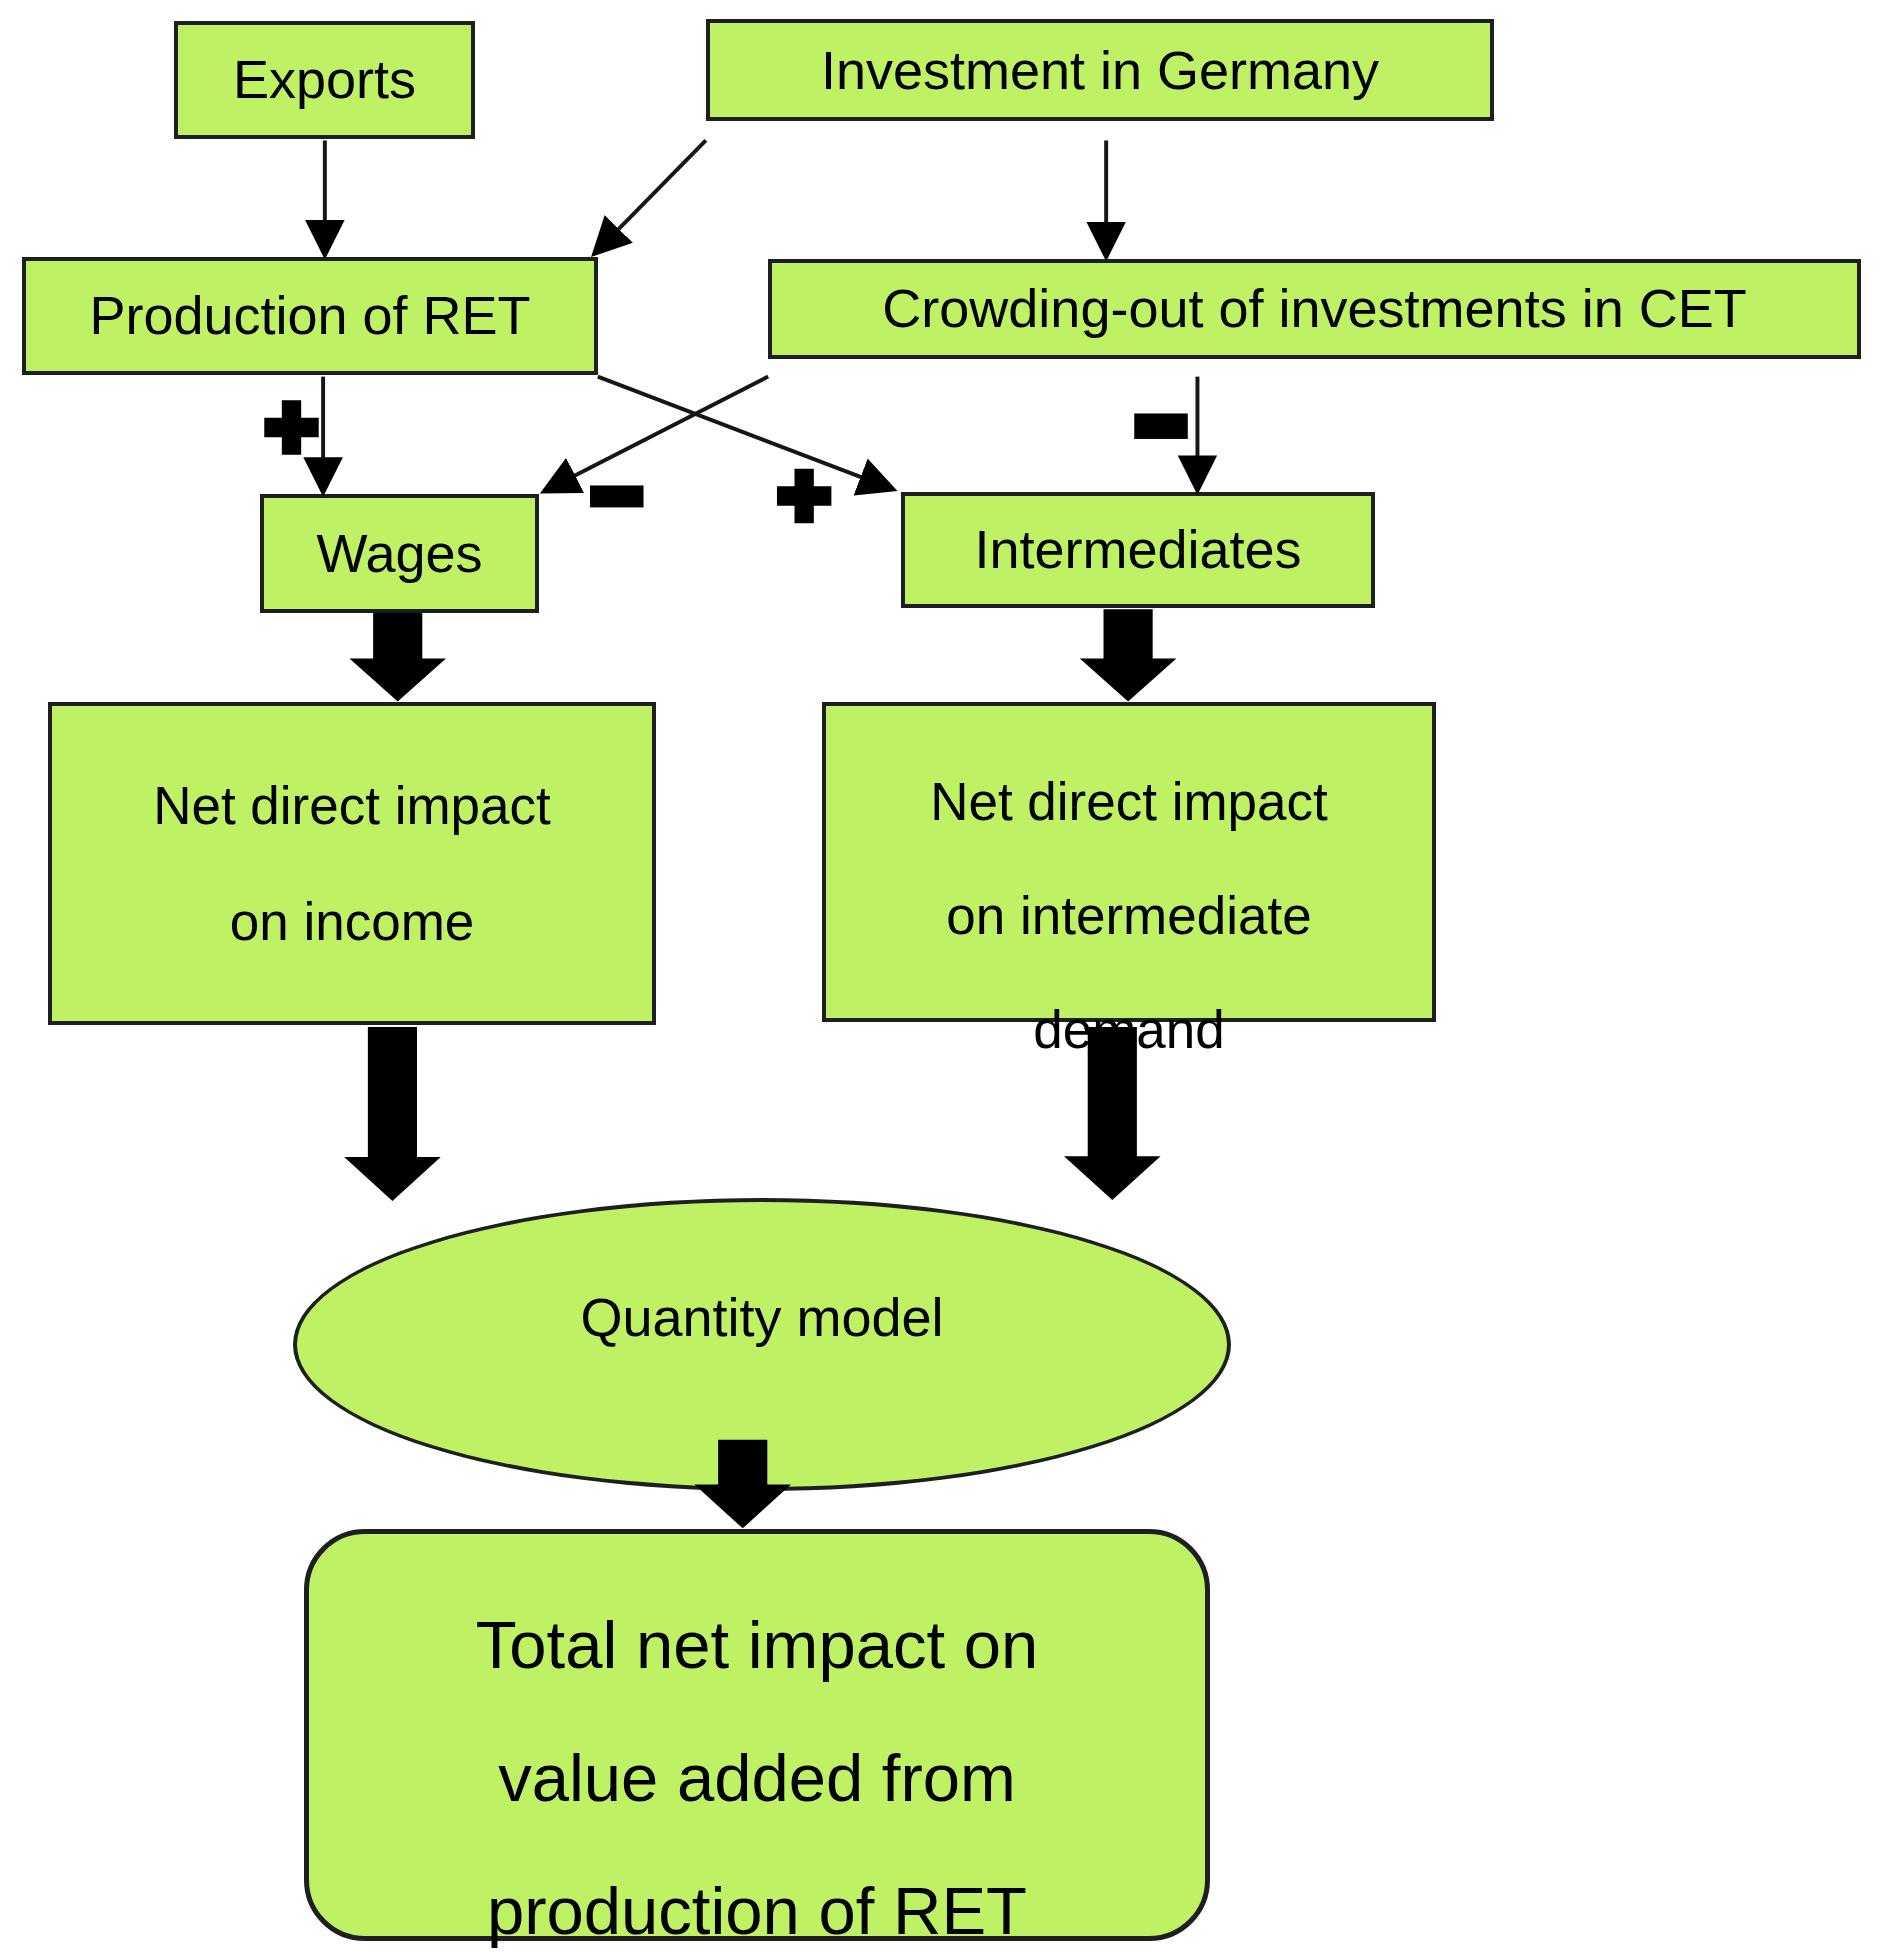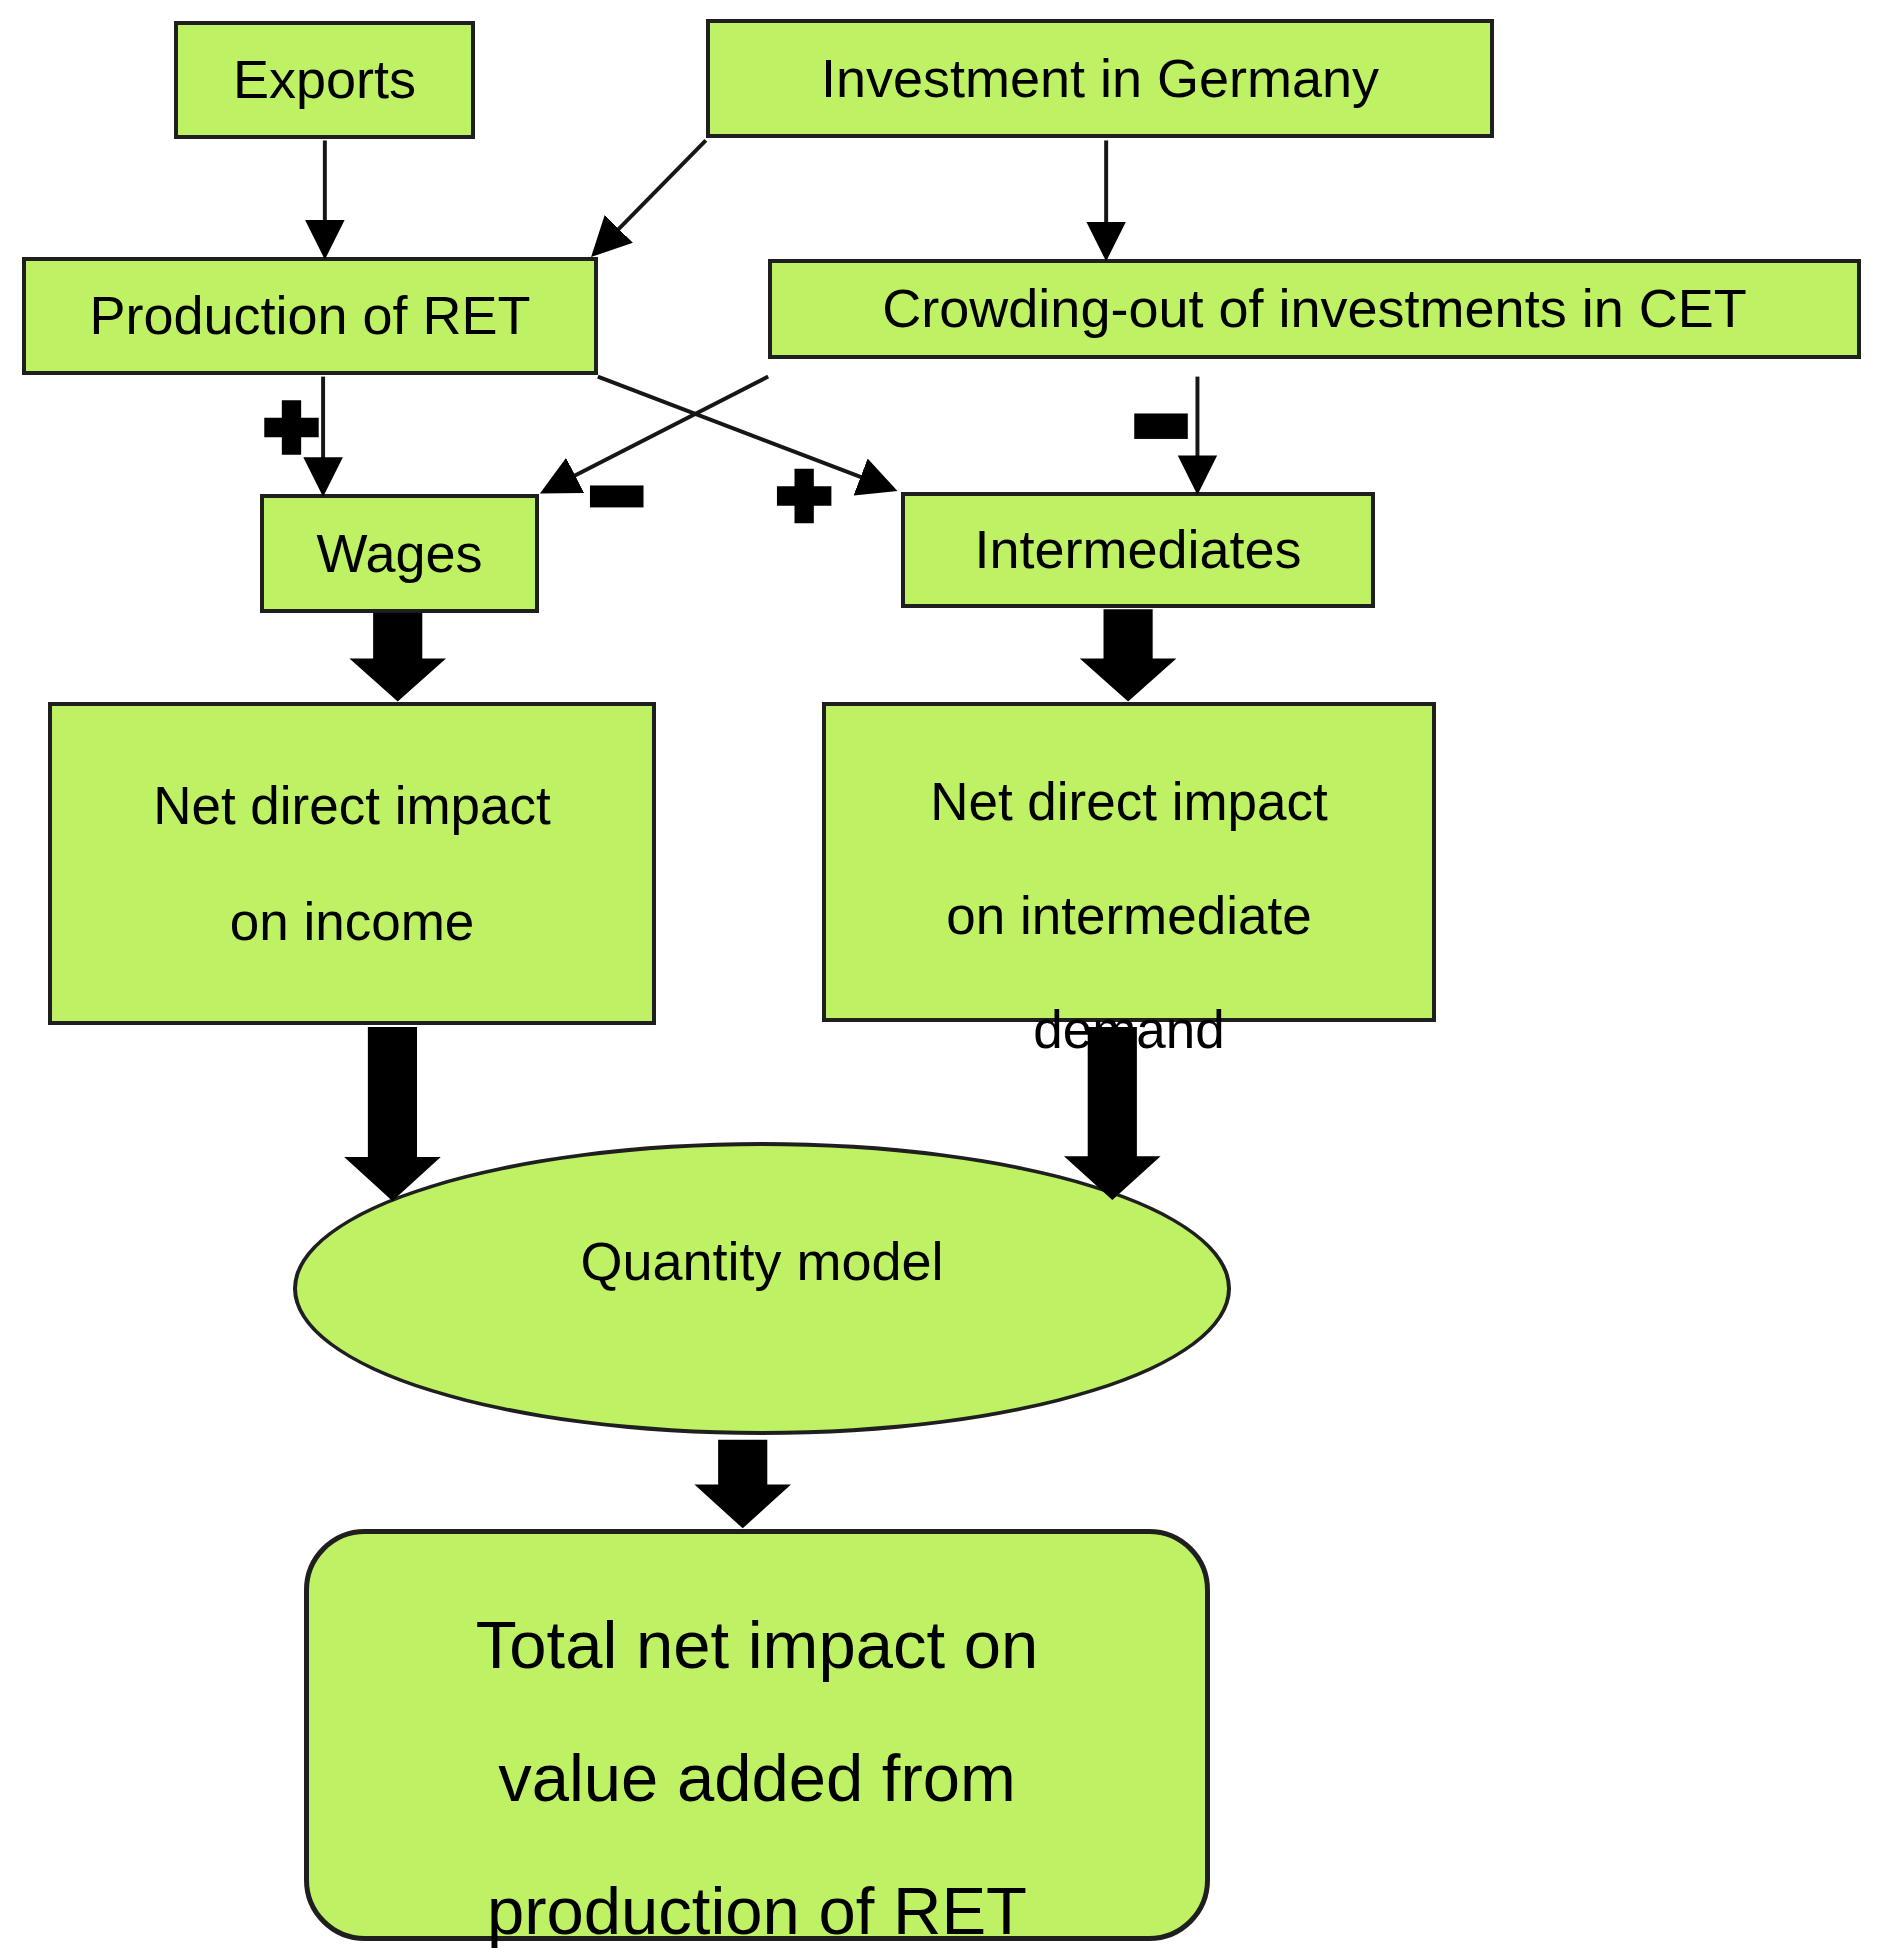--- a/index.html
+++ b/index.html
@@ -26,36 +26,36 @@
     z-index: 1;
     white-space: nowrap;
   }
   .node.multiline {
     display: block;
     white-space: normal;
   }
   .nline { width: 100%; text-align: center; }
 
   #node-exports        { left: 174px;  top: 21px;  width: 301px;  height: 118px; }
-  #node-investment     { left: 706px;  top: 19.3px;  width: 788px;  height: 119px; }
+  #node-investment     { left: 706px;  top: 19.3px;  width: 788px;  height: 102px; }
   #node-production     { left: 22px;   top: 257px; width: 576px;  height: 118px; }
   #node-crowding       { left: 768px;  top: 259px; width: 1093px; height: 100px; }
   #node-wages          { left: 260px;  top: 494px; width: 279px;  height: 119px; }
   #node-intermediates  { left: 901px; top: 492px; width: 474px;  height: 116px; }
 
   #node-net-income {
     left: 48px; top: 702px; width: 608px; height: 323px;
     padding-top: 42px; font-size: 53px; line-height: 116px;
   }
   #node-net-intermediate {
     left: 822px; top: 702px; width: 614px; height: 320px;
     padding-top: 39px; font-size: 53px; line-height: 114px;
   }
   #node-quantity {
-    left: 293px; top: 1142px; width: 938px; height: 293px;
+    left: 293px; top: 1198px; width: 938px; height: 293px;
     border-radius: 50%;
     padding-top: 86px; font-size: 54px;
   }
   #node-total {
     left: 304px; top: 1529px; width: 906px; height: 412px;
     border-width: 5.3px; border-radius: 61px;
     padding-top: 44px; font-size: 67px; line-height: 133px;
   }
 
   svg.overlay {

